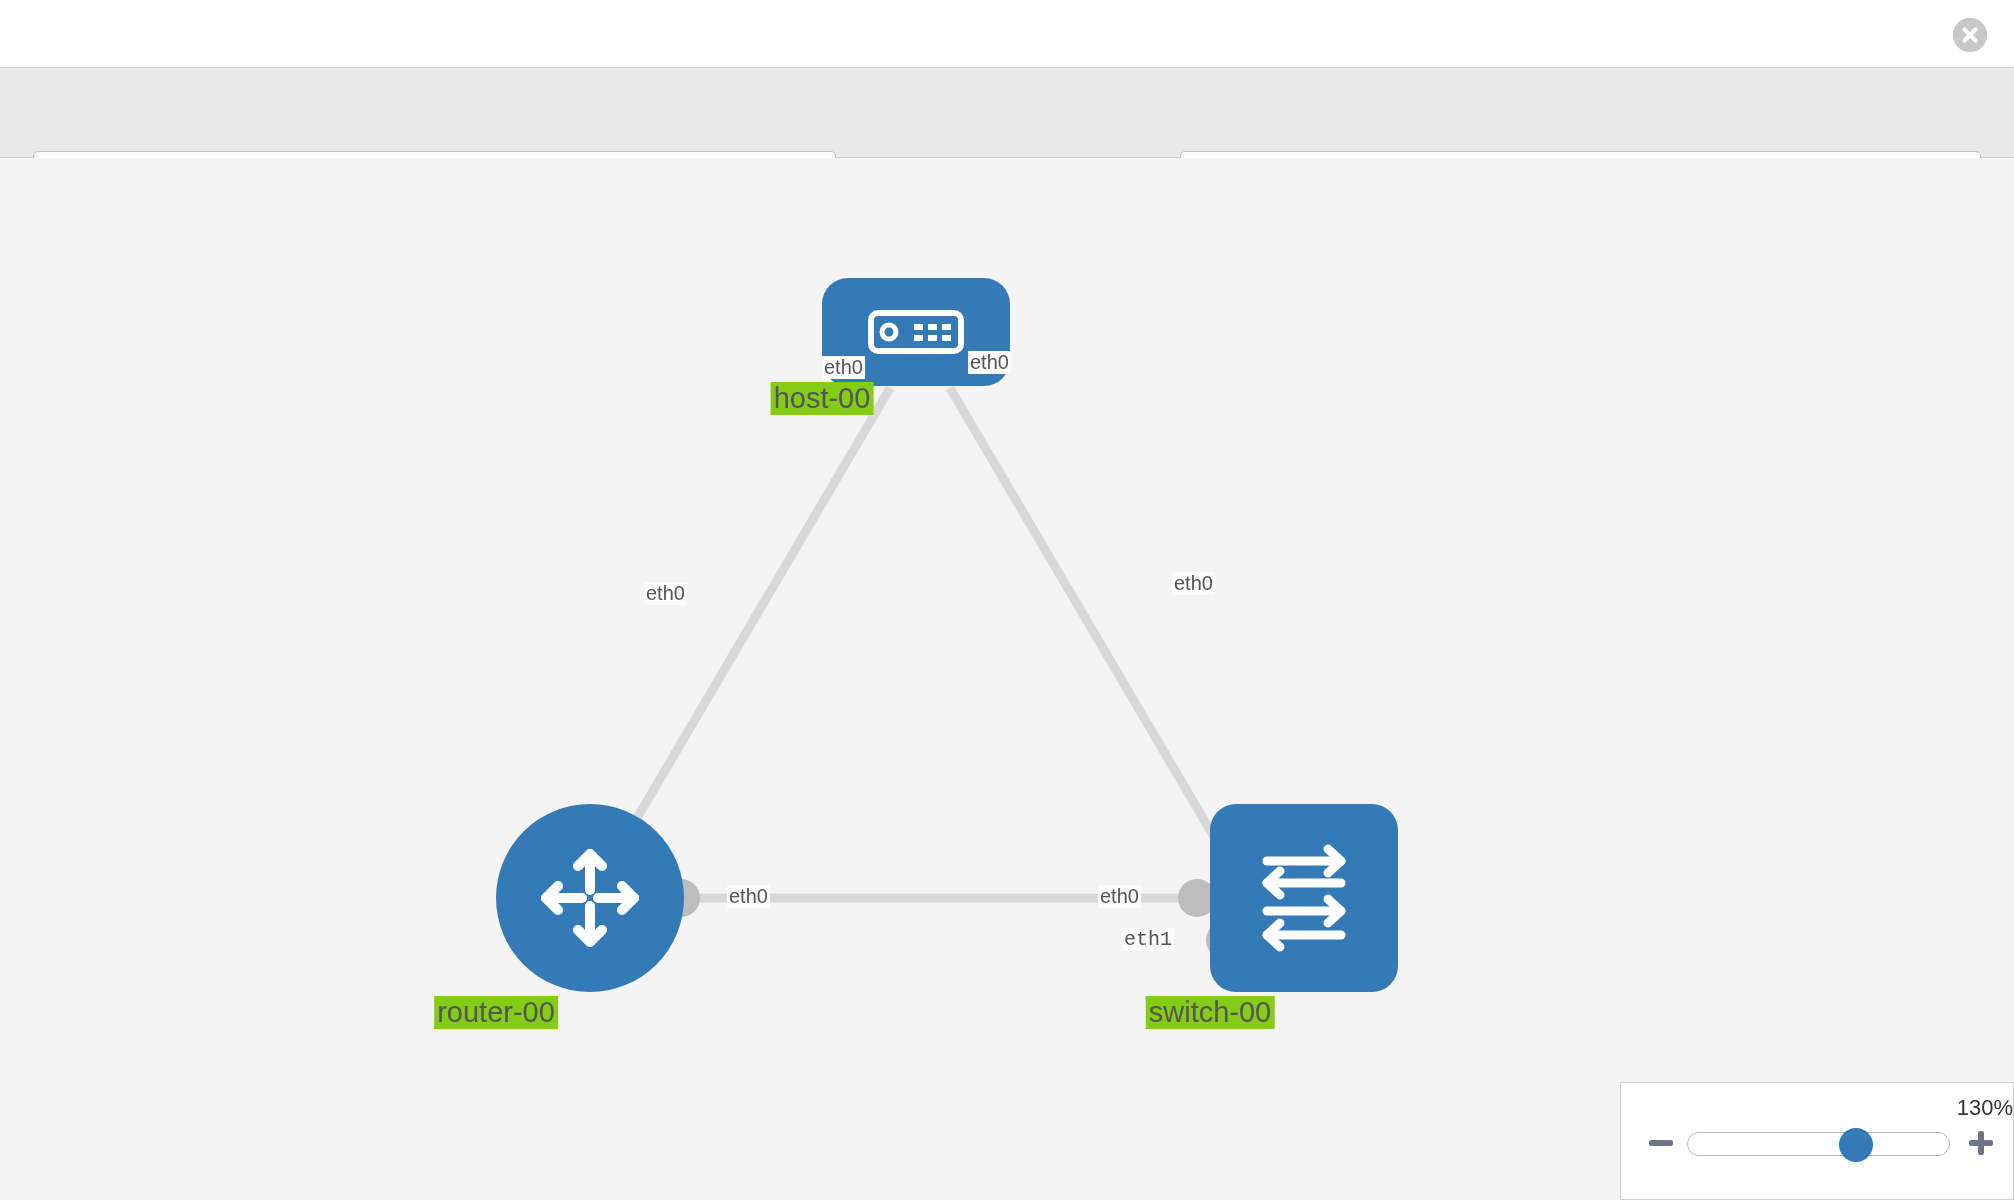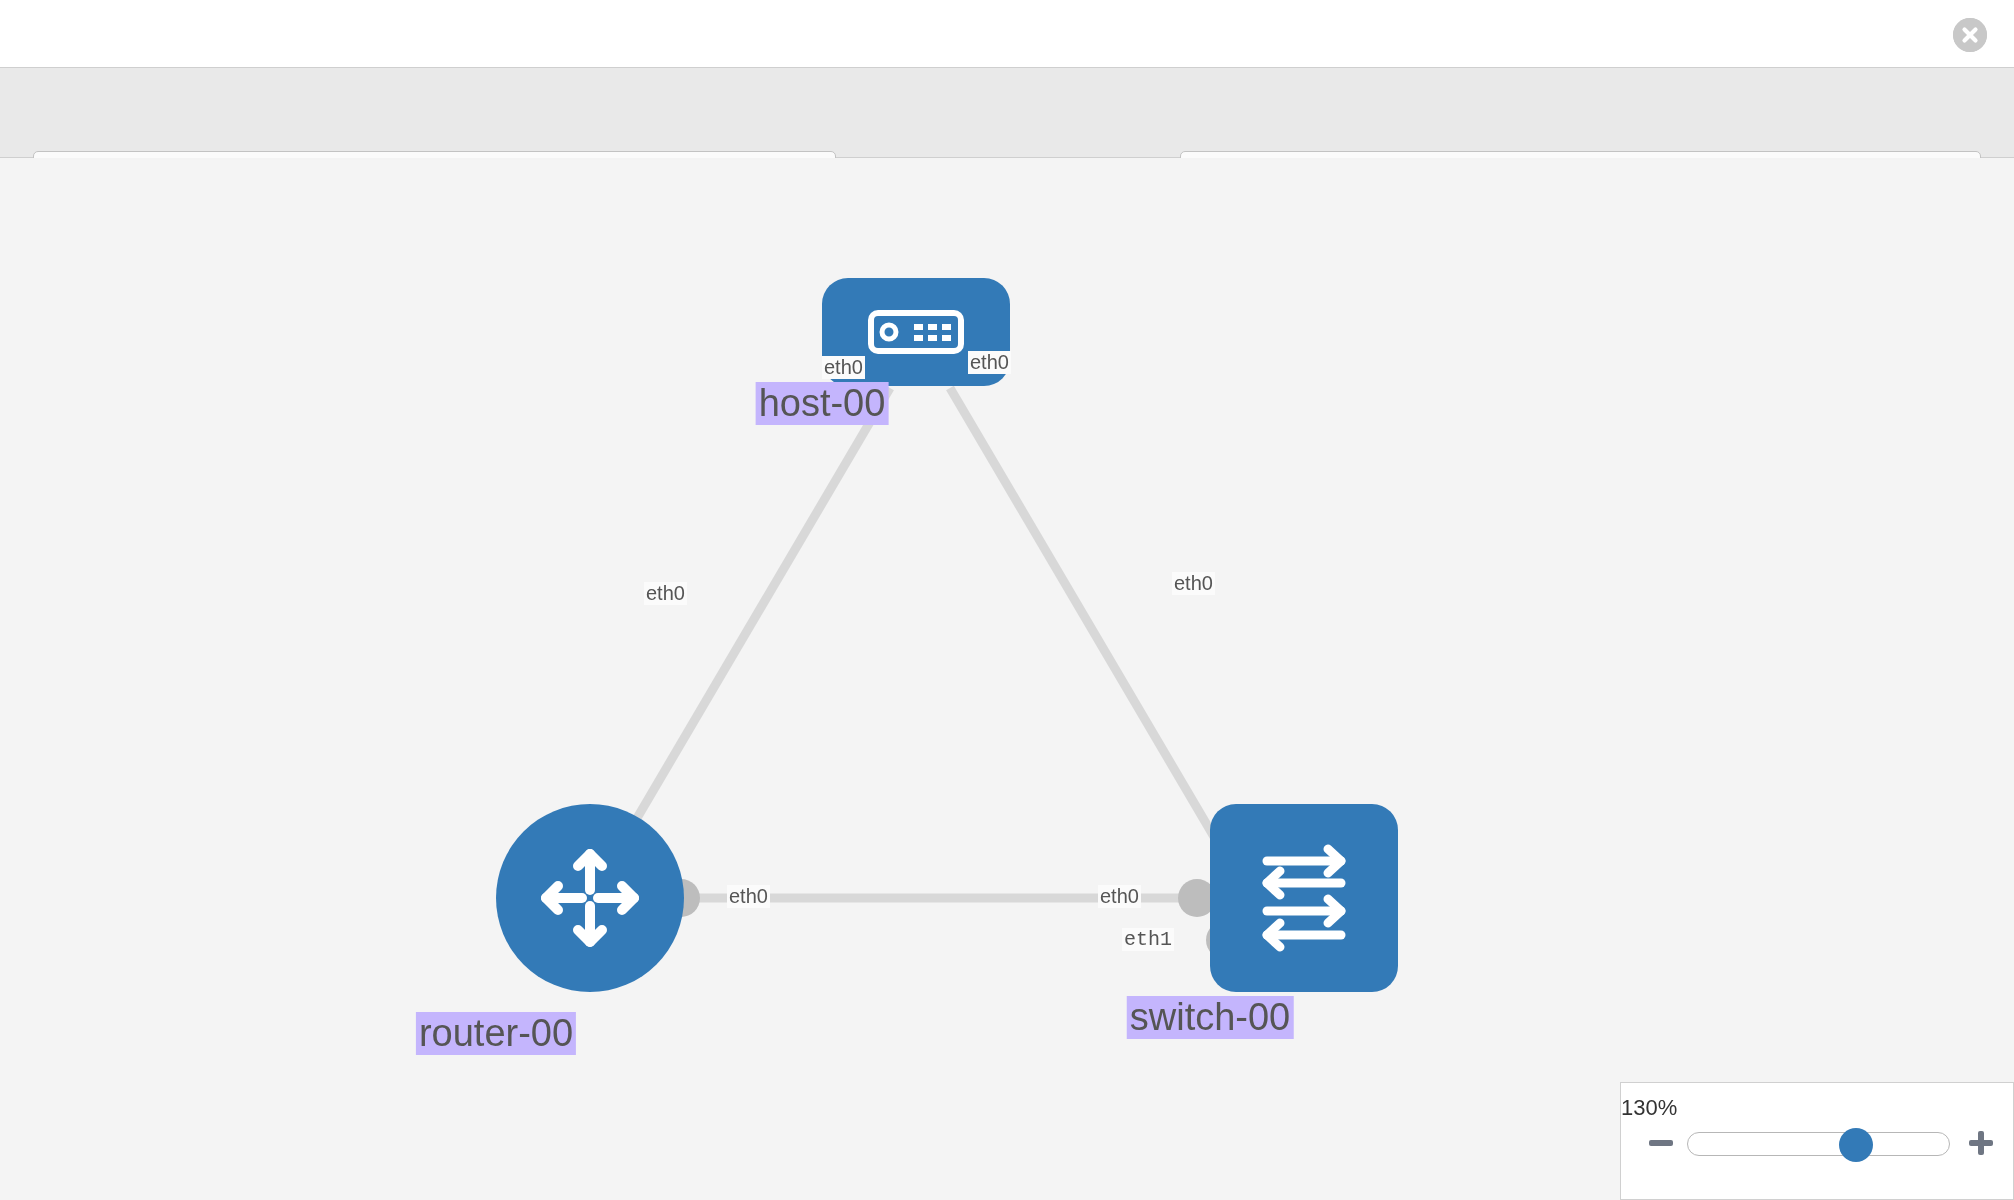--- a/index.html
+++ b/index.html
@@ -97,26 +97,26 @@
     display: flex; align-items: center; justify-content: center;
   }
   .node-host .node-shape  { width: 188px; height: 108px; border-radius: 26px; }
   .node-router .node-shape{ width: 188px; height: 188px; border-radius: 50%; }
   .node-switch .node-shape{ width: 188px; height: 188px; border-radius: 26px; }
 
   .node-label {
     position: absolute;
     left: 50%; transform: translateX(-50%);
     white-space: nowrap;
-    font-size: 38px; color: #555555;
-    background: #c4b5fd;
+    font-size: 29px; color: #555555;
+    background: #84cc16;
     padding: 0 3px;
   }
   .node-host   .node-label { top: 104px; }
-  .node-router .node-label { top: 192px; margin-top: 16px; }
+  .node-router .node-label { top: 192px; }
   .node-switch .node-label { top: 192px; }
 
   
   .connector {
     position: absolute;
     width: 38px; height: 38px; border-radius: 50%;
     background: #bdbdbd;
   }
 
   
@@ -130,21 +130,21 @@
 
   
   .zoom-panel {
     position: absolute; left: 1620px; top: 1082px;
     width: 394px; height: 118px;
     background: #ffffff;
     border: 1px solid #d0d0d0;
   }
   .zoom-value {
     position: absolute; left: 0; right: 0; top: 12px;
-    text-align: left;
+    text-align: right;
     font-size: 22px; color: #333333;
   }
   .zoom-minus, .zoom-plus {
     position: absolute; top: 46px;
     color: #6f7683; cursor: pointer;
     width: 28px; height: 28px;
   }
   .zoom-minus { left: 26px; }
   .zoom-plus  { right: 18px; }
   .zoom-track {

